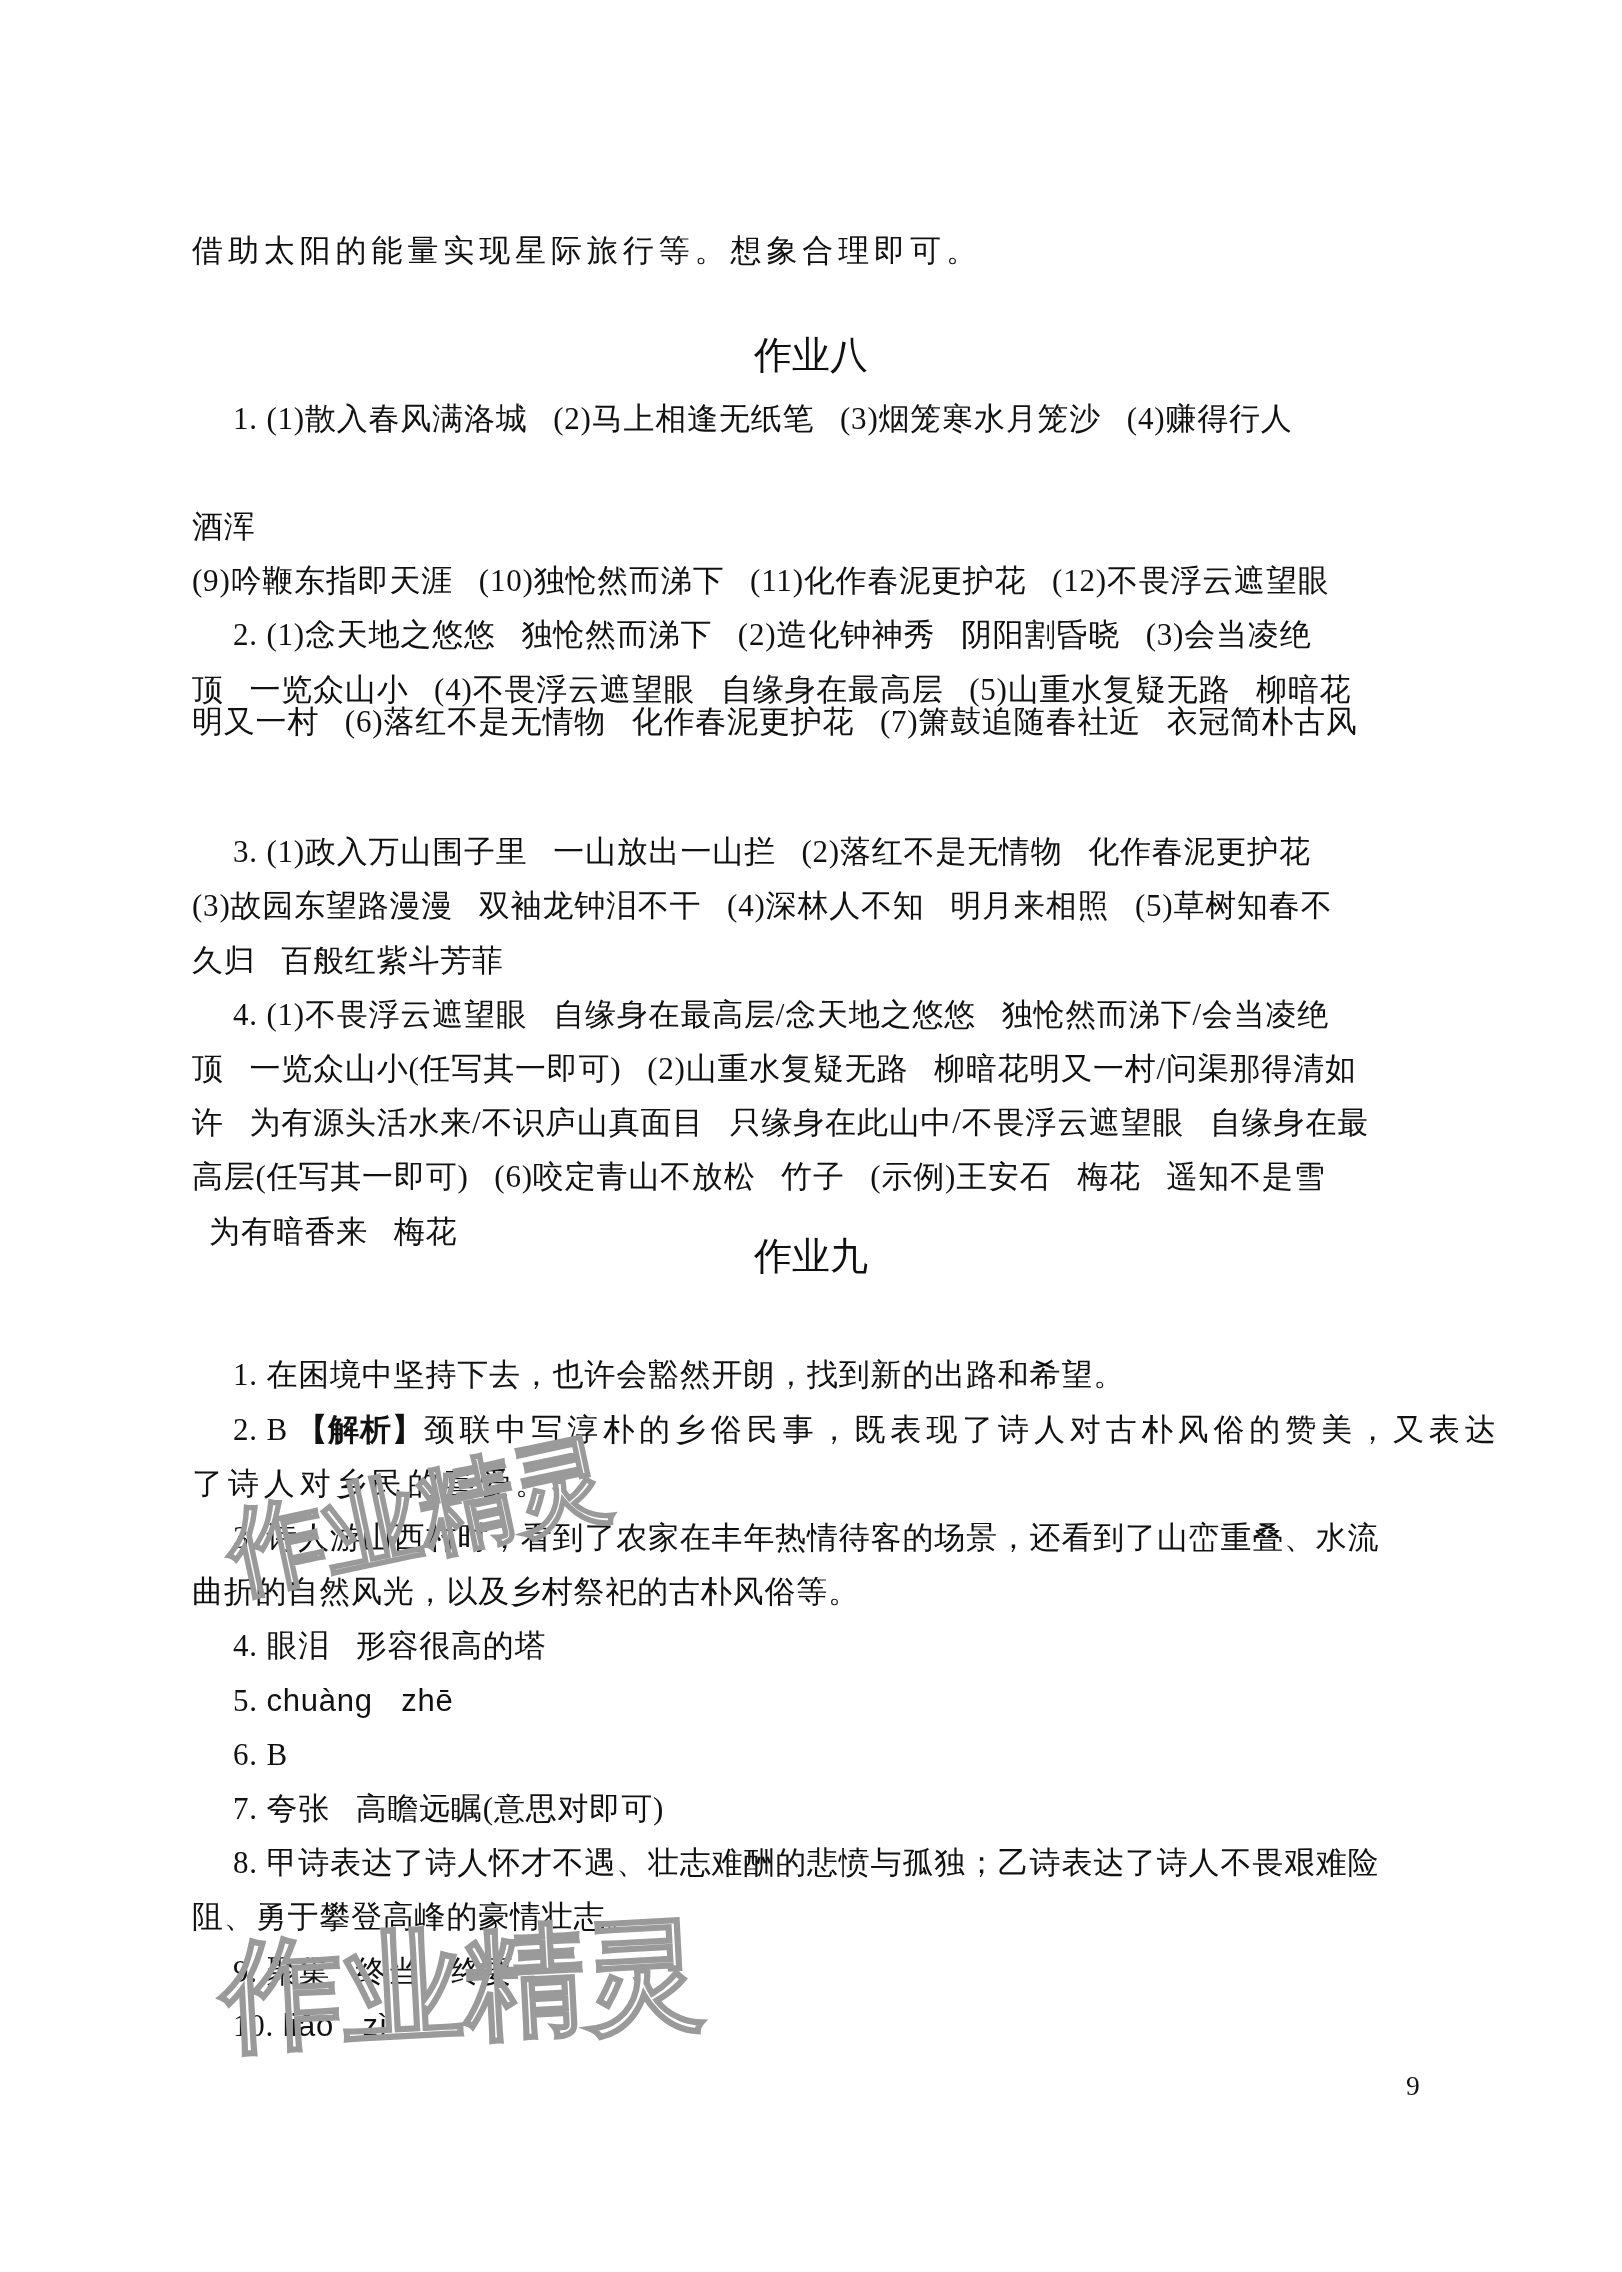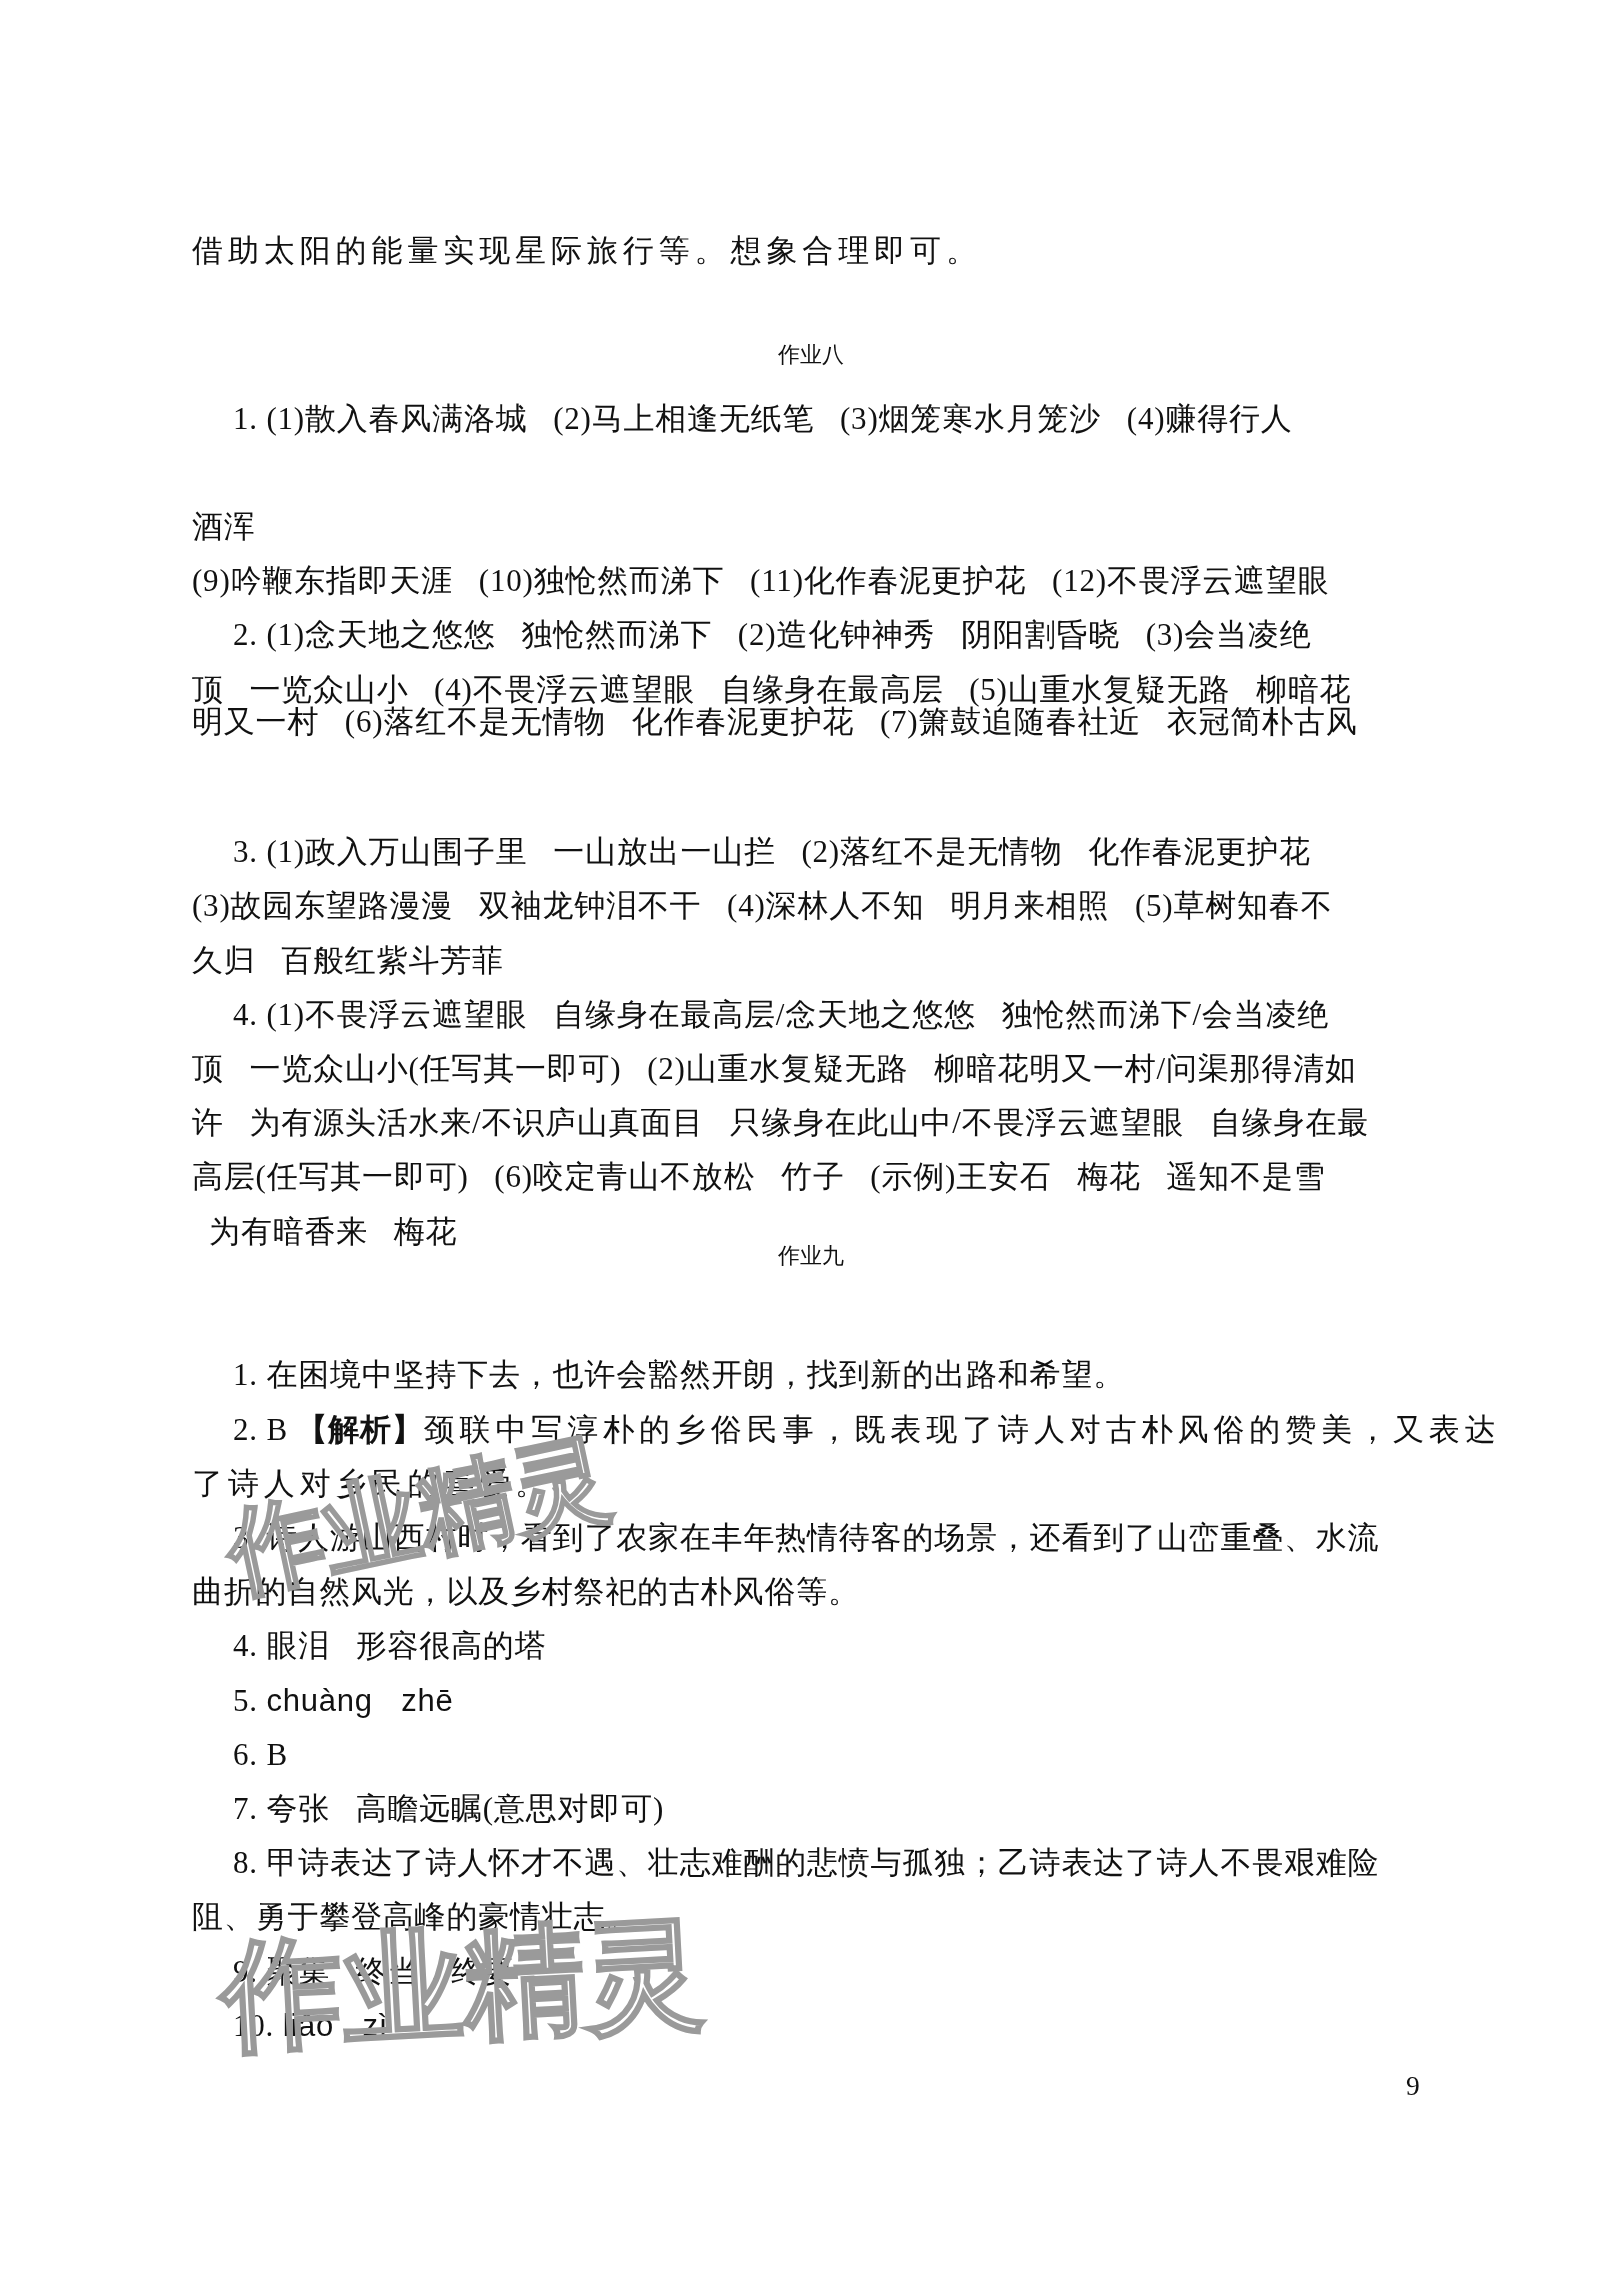--- a/index.html
+++ b/index.html
@@ -11,21 +11,21 @@
   .page { position: absolute; left: 0; top: 0; width: 1366px; height: 2273px; }
   .line {
     position: absolute; left: 192px; font-size: 31px; line-height: 39px;
     white-space: pre; letter-spacing: 0.8px;
   }
   .indent { left: 233px; }
   .kai { font-family: "DejaVu Serif", serif; letter-spacing: 4.9px; }
   .heading {
     position: absolute; left: 0; width: 1622px; text-align: center;
     font-family: "DejaVu Sans", "Liberation Sans", sans-serif;
-    font-size: 22px; line-height: 40px; font-weight: normal;
+    font-size: 38px; line-height: 40px; font-weight: normal;
   }
   .bold { font-weight: bold; font-family: "DejaVu Sans", sans-serif; }
   .pinyin { font-family: "Liberation Sans", "DejaVu Sans", sans-serif; }
   .page-number {
     position: absolute; left: 1406px; top: 2070px; font-size: 27.5px; line-height: 32px;
   }
   .watermark {
     position: absolute; pointer-events: none;
     font-family: "DejaVu Sans", sans-serif; font-weight: bold;
     color: transparent; -webkit-text-stroke: 2.4px #9a9a9a;

